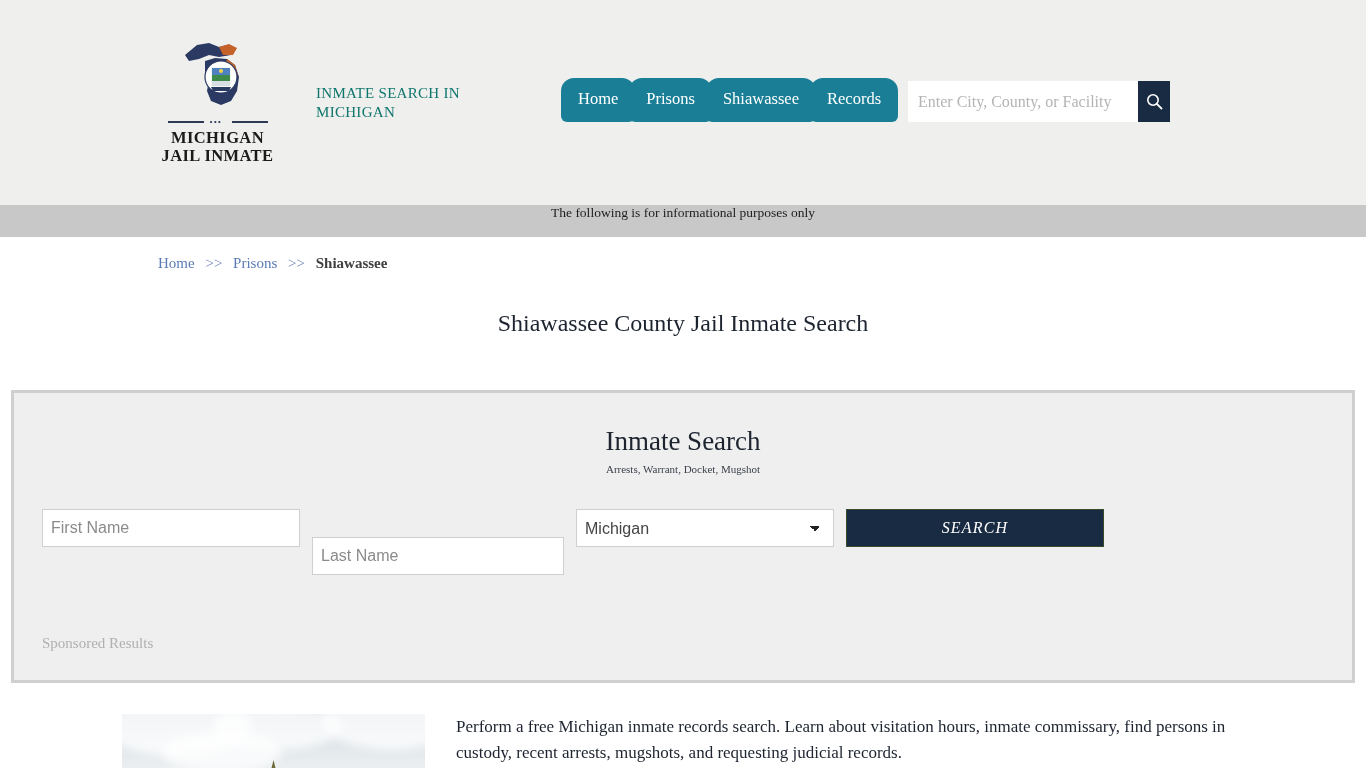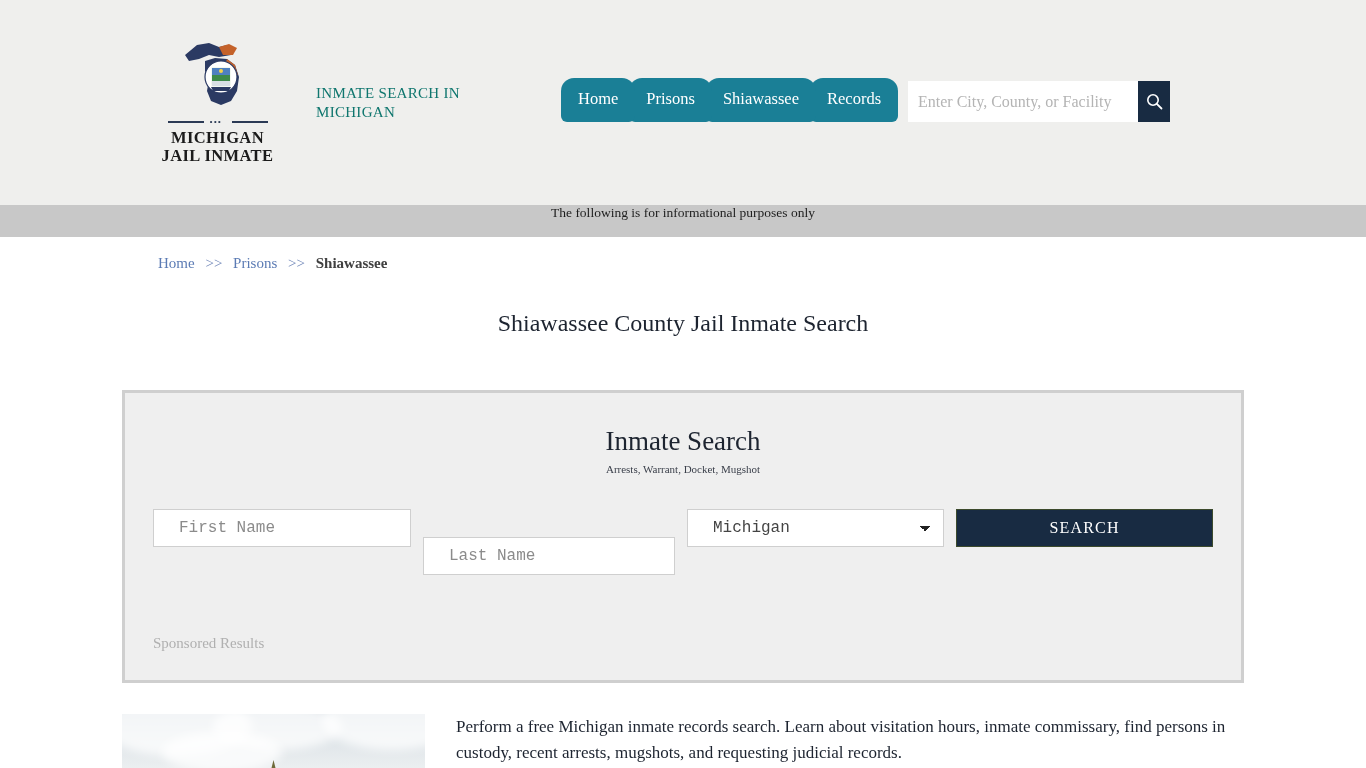--- a/index.html
+++ b/index.html
@@ -187,21 +187,21 @@
     font-weight: normal;
     color: #1d2430;
     margin: 38px 0 16px 0;
     font-family: "Liberation Serif", "DejaVu Serif", serif;
   }
 
   
   .search-panel {
     position: relative;
     margin: 53px auto 0 auto;
-    width: 1122px;
+    width: 1344px;
     height: 293px;
     background: #efefef;
     border: 3px solid #cfcfcf;
   }
   .panel-heading {
     text-align: center;
     font-size: 27px;
     color: #1d2430;
     padding-top: 33px;
     font-family: "Liberation Serif", "DejaVu Serif", serif;
@@ -219,23 +219,23 @@
     align-items: stretch;
     margin-top: 34px;
     padding: 0 28px;
   }
   .form-row .fld {
     height: 38px;
     border: 1px solid #cfcfcf;
     background: #ffffff;
     font-size: 16px;
     color: #444;
-    padding: 0 25px;
+    padding: 0 8px;
     outline: none;
-    font-family: Liberation Mono, monospace;
+    font-family: Liberation Sans, sans-serif;
   }
   .form-row .fld::placeholder { color: #8b8b8b; }
   .fld.first { width: 258px; margin-right: 12px; }
   .fld.last  { width: 252px; margin-right: 12px; margin-top: 28px; }
   .fld.state {
     width: 258px;
     margin-right: 12px;
     -webkit-appearance: none;
     appearance: none;
     background-image:
@@ -250,20 +250,21 @@
   .search-btn {
     width: 258px;
     height: 38px;
     background: #182b42;
     border: 1px solid #3c4a2c;
     color: #ffffff;
     font-size: 16px;
     letter-spacing: 1.2px;
     cursor: pointer;
     font-family: "Liberation Serif", "DejaVu Serif", serif;
+    font-style: italic;
   }
   .sponsored {
     padding: 60px 0 0 28px;
     font-size: 15px;
     color: #b0b0b0;
     font-family: "Liberation Serif", "DejaVu Serif", serif;
   }
 
   
   .article {

